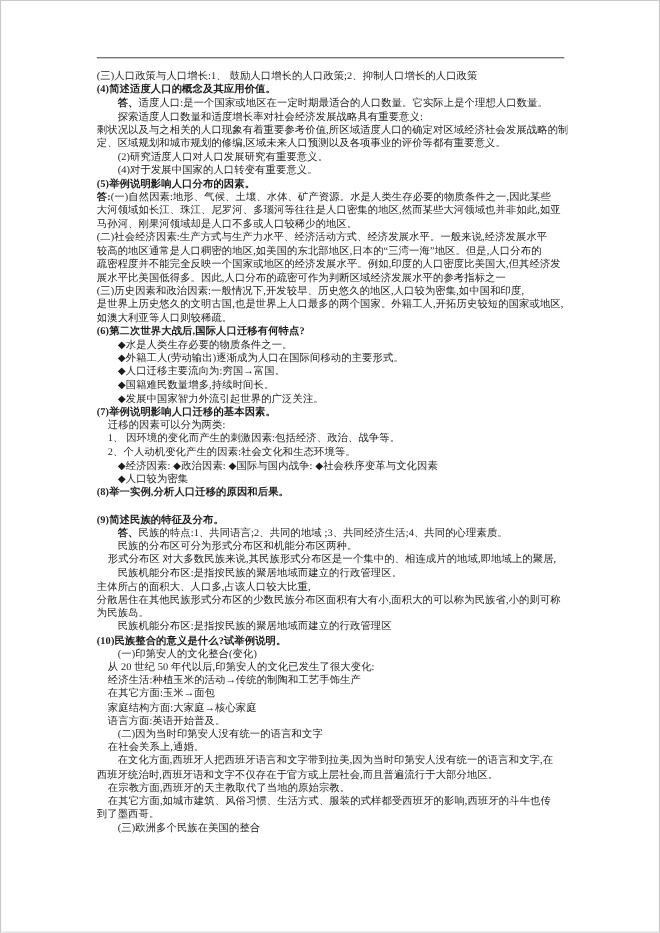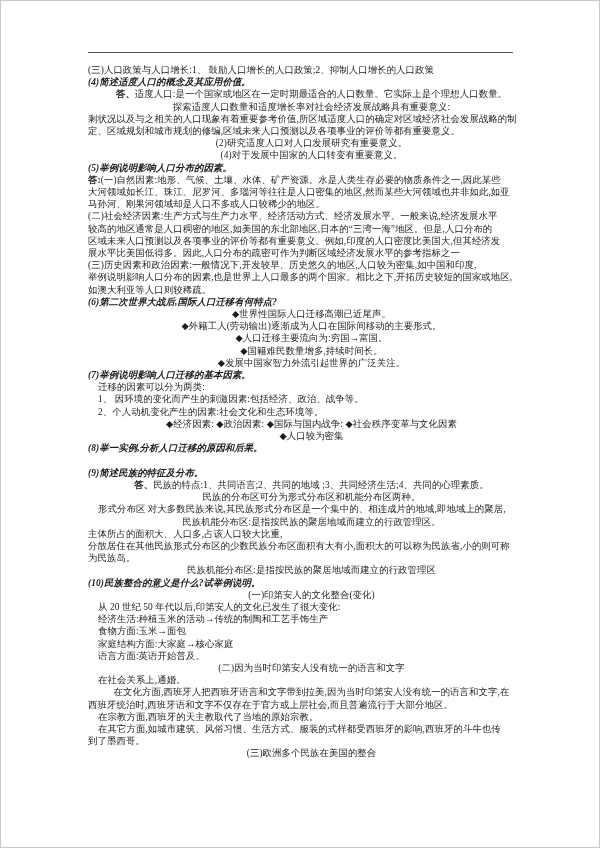--- a/index.html
+++ b/index.html
@@ -33,25 +33,25 @@
     font-size: 9.4px;
     line-height: 12.2px;
     letter-spacing: 0.1px;
     white-space: normal;
   }
   .line {
     min-height: 12.2px;
     white-space: nowrap;
     overflow: hidden;
   }
-  .line.bold { font-weight: 700; font-style: italic; }
+  .line.bold { font-weight: 700; }
   .line b { font-weight: 700; }
   .indent-0 { padding-left: 0; }
   .indent-1 { padding-left: 10px; }
-  .indent-2 { padding-left: 19px; text-align: center; }
+  .indent-2 { padding-left: 19px; }
 </style>
 </head>
 <body>
 
 <div class="page">
   <div class="header-rule"></div>
   <div class="text-lines">
       <div class="line indent-0">(三)人口政策与人口增长:1、 鼓励人口增长的人口政策;2、抑制人口增长的人口政策</div>
       <div class="line indent-0 bold">(4)简述适度人口的概念及其应用价值。</div>
       <div class="line indent-2"><b>答、</b>适度人口:是一个国家或地区在一定时期最适合的人口数量。它实际上是个理想人口数量。</div>
@@ -59,27 +59,27 @@
       <div class="line indent-0">剩状况以及与之相关的人口现象有着重要参考价值,所区域适度人口的确定对区域经济社会发展战略的制</div>
       <div class="line indent-0">定、区域规划和城市规划的修编,区域未来人口预测以及各项事业的评价等都有重要意义。</div>
       <div class="line indent-2">(2)研究适度人口对人口发展研究有重要意义。</div>
       <div class="line indent-2">(4)对于发展中国家的人口转变有重要意义。</div>
       <div class="line indent-0 bold">(5)举例说明影响人口分布的因素。</div>
       <div class="line indent-0"><b>答:</b>(一)自然因素:地形、气候、土壤、水体、矿产资源。水是人类生存必要的物质条件之一,因此某些</div>
       <div class="line indent-0">大河领域如长江、珠江、尼罗河、多瑙河等往往是人口密集的地区,然而某些大河领域也并非如此,如亚</div>
       <div class="line indent-0">马孙河、刚果河领域却是人口不多或人口较稀少的地区。</div>
       <div class="line indent-0">(二)社会经济因素:生产方式与生产力水平、经济活动方式、经济发展水平。一般来说,经济发展水平</div>
       <div class="line indent-0">较高的地区通常是人口稠密的地区,如美国的东北部地区,日本的“三湾一海”地区。但是,人口分布的</div>
-      <div class="line indent-0">区域未来人口预测以及各项事业的评价等都有重要意义。例如,印度的人口密度比美国大,但其经济发</div>
+      <div class="line indent-0">疏密程度并不能完全反映一个国家或地区的经济发展水平。例如,印度的人口密度比美国大,但其经济发</div>
       <div class="line indent-0">展水平比美国低得多。因此,人口分布的疏密可作为判断区域经济发展水平的参考指标之一</div>
       <div class="line indent-0">(三)历史因素和政治因素:一般情况下,开发较早、历史悠久的地区,人口较为密集,如中国和印度,</div>
-      <div class="line indent-0">举例说明影响人口分布的因素,也是世界上人口最多的两个国家。相比之下,开拓历史较短的国家或地区,</div>
+      <div class="line indent-0">是世界上历史悠久的文明古国,也是世界上人口最多的两个国家。外籍工人,开拓历史较短的国家或地区,</div>
       <div class="line indent-0">如澳大利亚等人口则较稀疏。</div>
       <div class="line indent-0 bold">(6)第二次世界大战后,国际人口迁移有何特点?</div>
-      <div class="line indent-2">◆世界性国际人口迁移高潮已近尾声。</div>
+      <div class="line indent-2">◆水是人类生存必要的物质条件之一。</div>
       <div class="line indent-2">◆外籍工人(劳动输出)逐渐成为人口在国际间移动的主要形式。</div>
       <div class="line indent-2">◆人口迁移主要流向为:穷国→富国。</div>
       <div class="line indent-2">◆国籍难民数量增多,持续时间长。</div>
       <div class="line indent-2">◆发展中国家智力外流引起世界的广泛关注。</div>
       <div class="line indent-0 bold">(7)举例说明影响人口迁移的基本因素。</div>
       <div class="line indent-1">迁移的因素可以分为两类:</div>
       <div class="line indent-1">1、 因环境的变化而产生的刺激因素:包括经济、政治、战争等。</div>
       <div class="line indent-1">2、个人动机变化产生的因素:社会文化和生态环境等。</div>
       <div class="line indent-2">◆经济因素: ◆政治因素: ◆国际与国内战争: ◆社会秩序变革与文化因素</div>
       <div class="line indent-2">◆人口较为密集</div>
@@ -91,21 +91,21 @@
       <div class="line indent-1">形式分布区 对大多数民族来说,其民族形式分布区是一个集中的、相连成片的地域,即地域上的聚居,</div>
       <div class="line indent-2">民族机能分布区:是指按民族的聚居地域而建立的行政管理区。</div>
       <div class="line indent-0">主体所占的面积大、人口多,占该人口较大比重,</div>
       <div class="line indent-0">分散居住在其他民族形式分布区的少数民族分布区面积有大有小,面积大的可以称为民族省,小的则可称</div>
       <div class="line indent-0">为民族岛。</div>
       <div class="line indent-2">民族机能分布区:是指按民族的聚居地域而建立的行政管理区</div>
       <div class="line indent-0 bold">(10)民族整合的意义是什么?试举例说明。</div>
       <div class="line indent-2">(一)印第安人的文化整合(变化)</div>
       <div class="line indent-1">从 20 世纪 50 年代以后,印第安人的文化已发生了很大变化:</div>
       <div class="line indent-1">经济生活:种植玉米的活动→传统的制陶和工艺手饰生产</div>
-      <div class="line indent-1">食物方面:玉米→面包</div>
+      <div class="line indent-1">在其它方面:玉米→面包</div>
       <div class="line indent-1">家庭结构方面:大家庭→核心家庭</div>
       <div class="line indent-1">语言方面:英语开始普及。</div>
       <div class="line indent-2">(二)因为当时印第安人没有统一的语言和文字</div>
       <div class="line indent-1">在社会关系上,通婚。</div>
       <div class="line indent-2">在文化方面,西班牙人把西班牙语言和文字带到拉美,因为当时印第安人没有统一的语言和文字,在</div>
       <div class="line indent-0">西班牙统治时,西班牙语和文字不仅存在于官方或上层社会,而且普遍流行于大部分地区。</div>
       <div class="line indent-1">在宗教方面,西班牙的天主教取代了当地的原始宗教。</div>
       <div class="line indent-1">在其它方面,如城市建筑、风俗习惯、生活方式、服装的式样都受西班牙的影响,西班牙的斗牛也传</div>
       <div class="line indent-0">到了墨西哥。</div>
       <div class="line indent-2">(三)欧洲多个民族在美国的整合</div>

